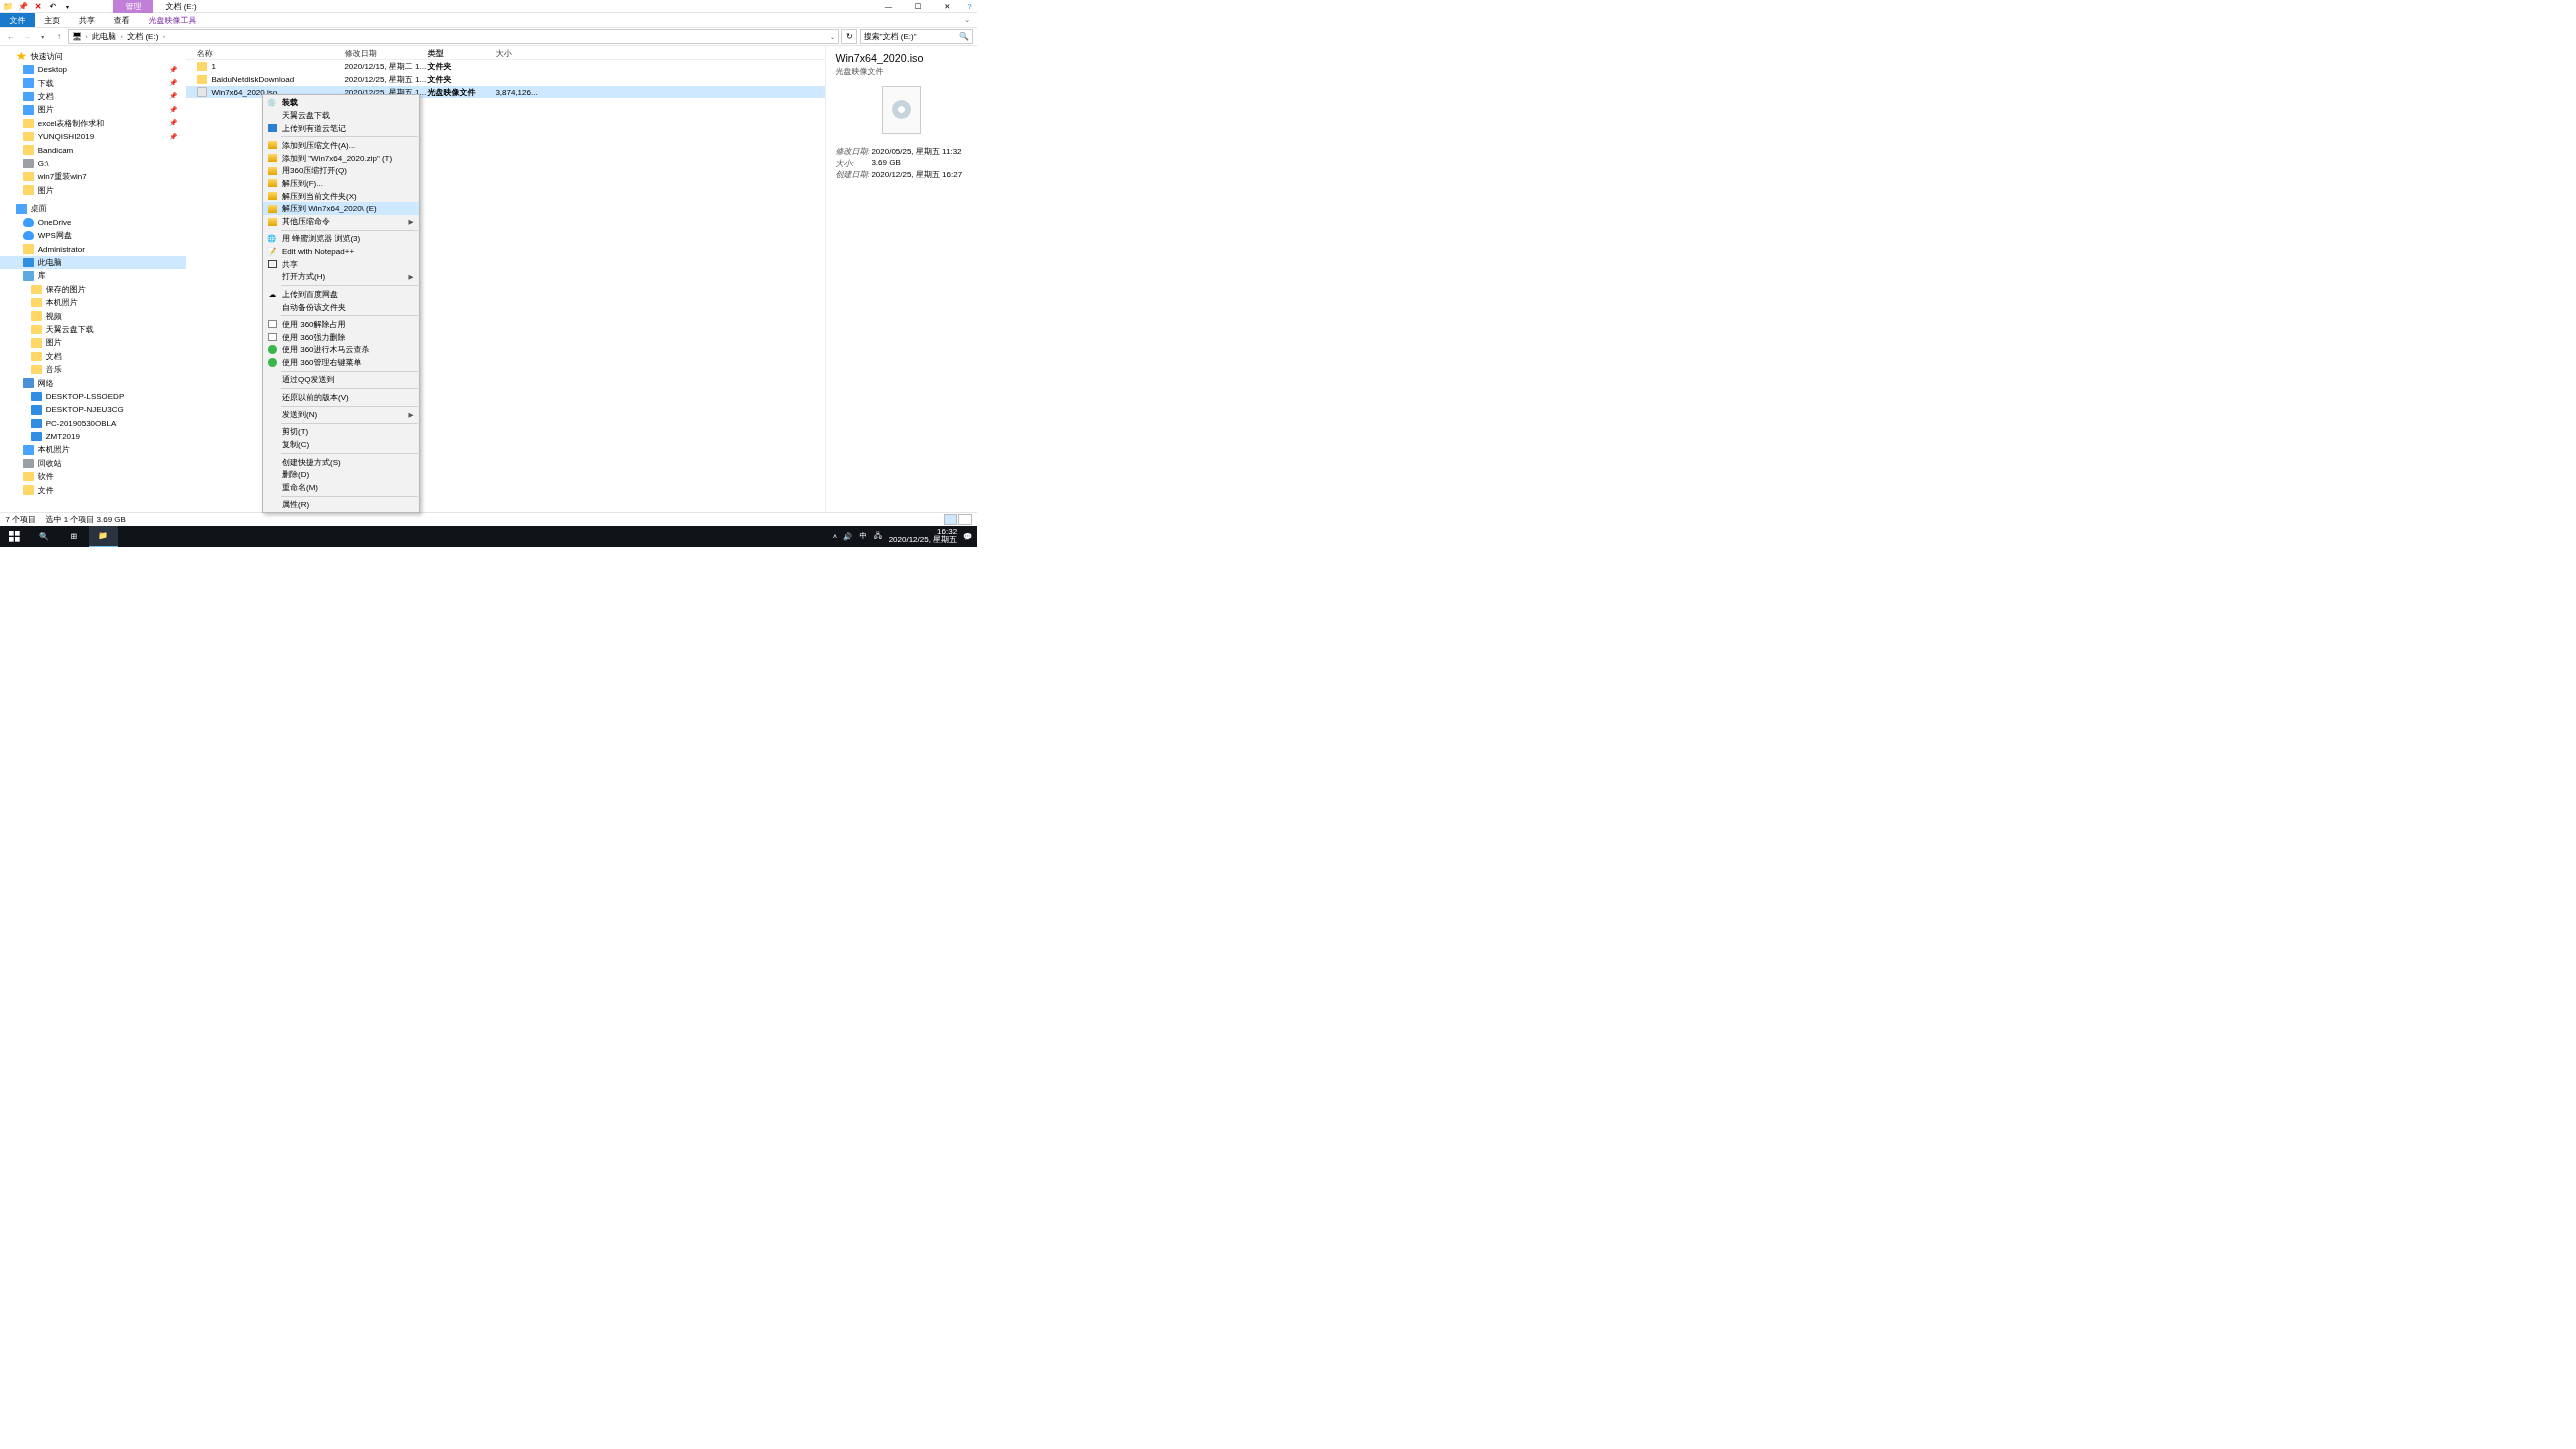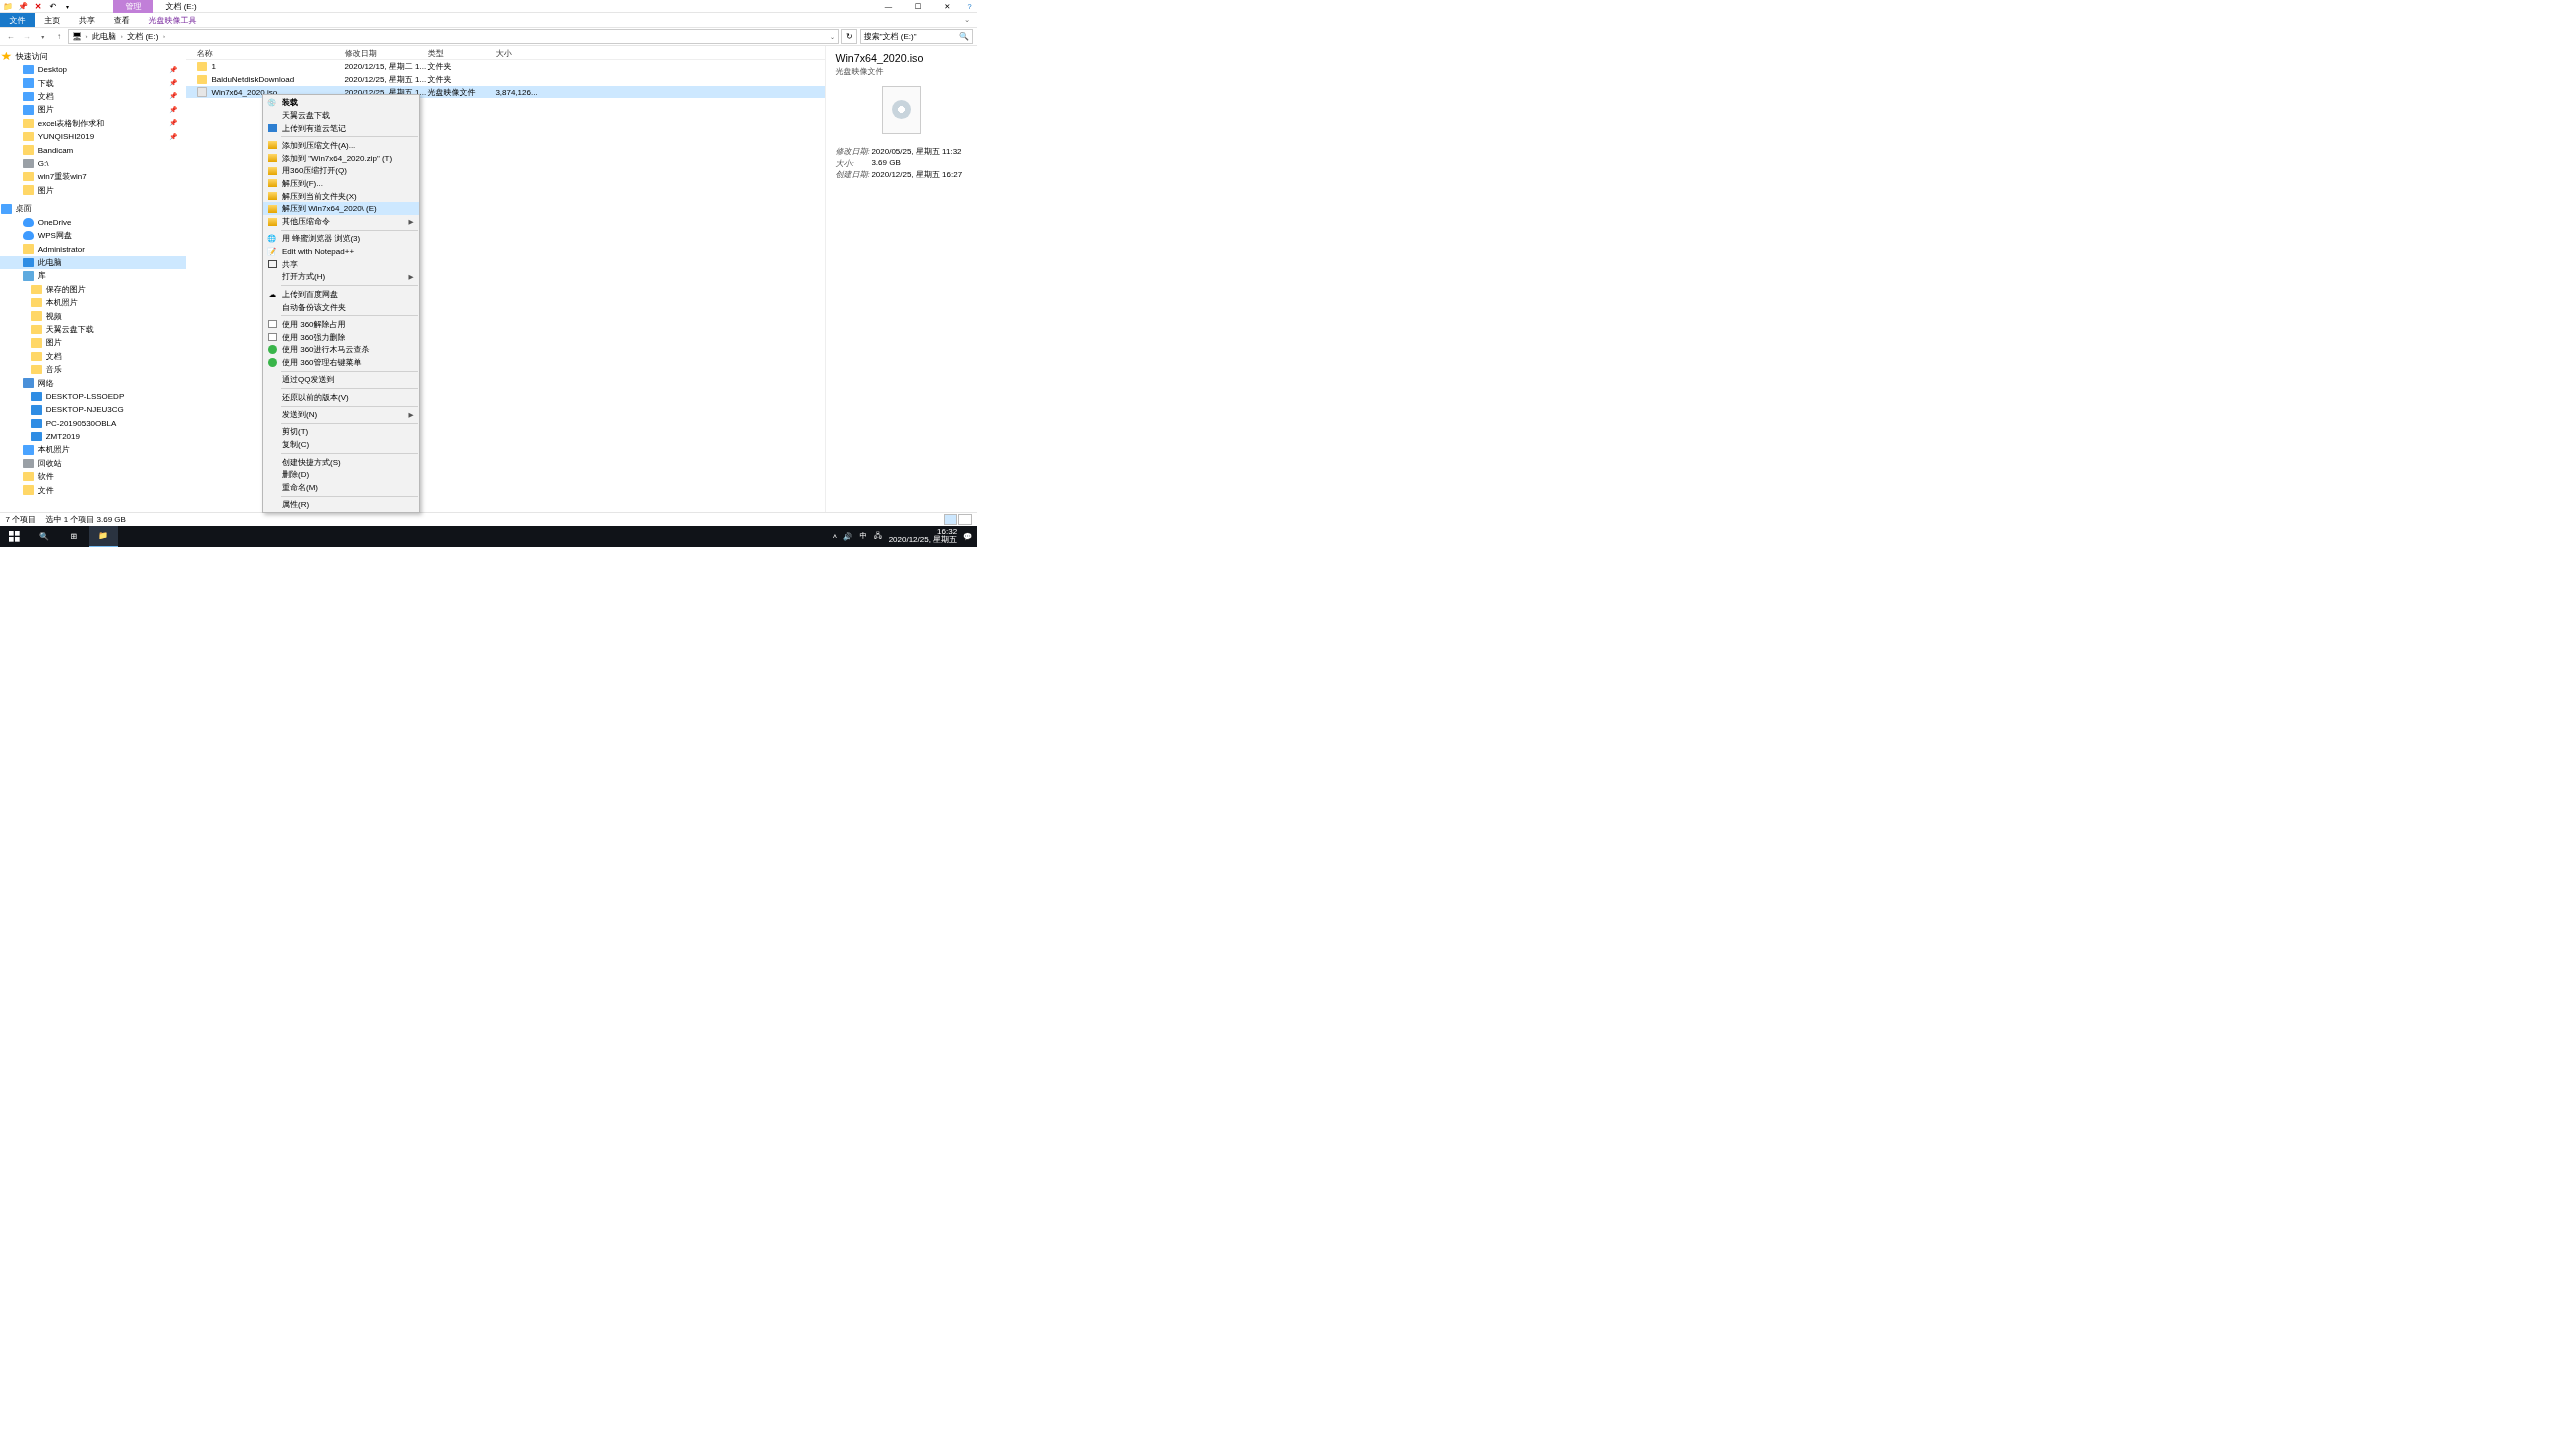--- a/index.html
+++ b/index.html
@@ -19,40 +19,40 @@
 .addr-row { height:17.4px; display:flex; align-items:center; border-bottom:0.7px solid #e5e5e5; padding:0 4px; gap:2.7px; }
 .nav-btn { width:13.4px; height:13.4px; display:flex; align-items:center; justify-content:center; color:#666; }
 .addr-box { flex:1; height:14.8px; border:0.7px solid #ccc; display:flex; align-items:center; padding:0 2.7px; gap:1.3px; }
 .addr-seg { padding:0 1.3px; font-size:8px; }
 .addr-chev { font-size:6px; color:#555; padding:0 2px; }
 .addr-refresh { width:16px; height:14.8px; border:0.7px solid #ccc; display:flex; align-items:center; justify-content:center; }
 .search-box { width:113px; height:14.8px; border:0.7px solid #ccc; display:flex; align-items:center; padding:0 2.7px; color:#777; }
 .search-box .sicon { margin-left:auto; color:#555; }
 .main { display:flex; height:466px; }
 .nav-pane { width:186px; overflow:auto; padding:4px 0; }
-.nav-item { height:13.4px; display:flex; align-items:center; padding-left:1px; gap:4px; }
+.nav-item { height:13.4px; display:flex; align-items:center; padding-left:16px; gap:4px; }
 .nav-item.indent1 { padding-left:23px; }
 .nav-item.indent2 { padding-left:31px; }
 .nav-item.sel { background:#cde8ff; }
 .nav-ico { width:10.7px; height:9.4px; display:inline-block; }
 .ico-star { background:#ffb400; clip-path:polygon(50% 0,61% 35%,98% 35%,68% 57%,79% 91%,50% 70%,21% 91%,32% 57%,2% 35%,39% 35%); }
 .ico-folder { background:#ffd767; border-radius:0.7px; }
 .ico-blue { background:#4aa3ff; border-radius:0.7px; }
 .ico-monitor { background:#2f8de4; border-radius:0.7px; }
 .ico-drive { background:#9aa0a6; border-radius:0.7px; }
 .ico-cloud { background:#3e9bff; border-radius:50% 50% 40% 40%; }
 .ico-lib { background:#5eaadf; border-radius:0.7px; }
 .ico-net { background:#4a90d9; border-radius:0.7px; }
 .pin { margin-left:auto; margin-right:8px; color:#999; font-size:6.7px; }
 .nav-gap { height:5.4px; }
 .content { flex:1; display:flex; }
 .file-list { flex:1; position:relative; }
 .col-headers { height:14.8px; display:flex; align-items:flex-end; border-bottom:0.7px solid #eee; padding-left:10.7px; }
 .col-headers span { font-size:8px; color:#333; }
-.c-name{ width:148px;} .c-date{width:83px;} .c-type{width:68px;} .c-size{width:54px;}
+.c-name{ width:148px;} .c-date{width:83px;} .c-type{width:68px;font-weight:bold;} .c-size{width:54px;}
 .row { height:12.7px; display:flex; align-items:center; padding-left:10.7px; }
 .row.sel { background:#cde8ff; }
 .row .fico { width:10.7px; height:9.4px; margin-right:4px; }
 .ico-iso { background:#e6e6e6; border:0.7px solid #bbb; border-radius:0.7px; }
 .row span { font-size:8px; }
 .preview { width:152px; padding:6.7px 9.4px; border-left:0.7px solid #eee; }
 .pv-title { font-size:10.7px; margin-bottom:1.3px; }
 .pv-sub { font-size:8px; color:#555; margin-bottom:9.4px; }
 .pv-thumb { width:39px; height:48px; border:0.7px solid #ccc; margin:0 auto 12px auto; background:#fafafa; display:flex; align-items:center; justify-content:center; }
 .pv-disc { width:19px; height:19px; border-radius:50%; background:radial-gradient(circle,#fff 25%,#c8d4dc 26% 100%); }

